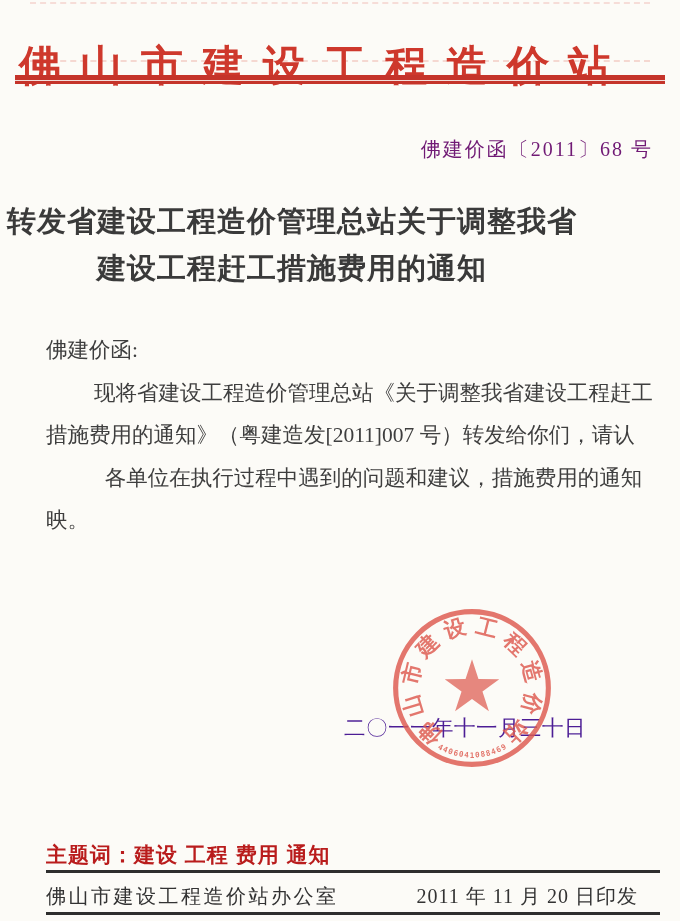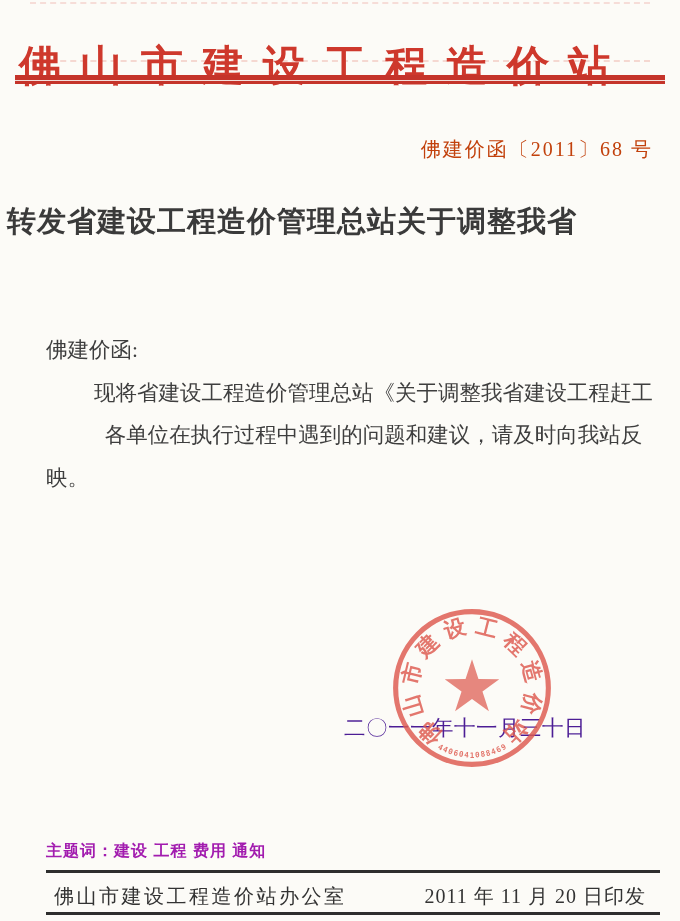--- a/index.html
+++ b/index.html
@@ -30,21 +30,21 @@
     top:2px;left:30px;width:620px;height:0;
     border-top:2px dashed rgba(222,90,78,.18);
   }
   .scan-dashes-mid{
     top:60px;left:30px;width:620px;height:0;
     border-top:2px dashed rgba(222,90,78,.22);
   }
   
   .doc-number{
     top:136px;right:27px;
-    font-size:20px;letter-spacing:2px;color:#c2410c;
+    font-size:20px;letter-spacing:2px;color:#701a75;
   }
   
   .doc-title{
     top:198px;left:0;width:584px;text-align:center;
     font-size:29px;font-weight:bold;line-height:47px;
     color:#3a3a3a;letter-spacing:1px;
   }
   
   .body-text{
     top:329px;left:46px;width:612px;
@@ -68,53 +68,55 @@
     font-family:"Liberation Serif", serif;
   }
   .seal-digit{
     font-size:7.5px;font-weight:bold;
     text-anchor:middle;dominant-baseline:central;
     font-family:"DejaVu Sans Mono", monospace;
   }
   
   .subject-line{
     top:841px;left:46px;
-    font-size:16px;font-weight:bold;color:#a21caf;
+    font-size:21px;font-weight:bold;color:#b91c1c;
     font-family:"Liberation Sans", sans-serif;
     letter-spacing:1px;
   }
   .footer-rule-1{top:870px;left:46px;width:614px;height:2.5px;background:#2e2e2e;}
   .footer-rule-2{top:912px;left:46px;width:614px;height:3px;background:#2e2e2e;}
   .footer-row{
-    top:881px;left:42px;width:614px;
+    top:881px;left:34px;width:614px;
     display:flex;justify-content:space-between;align-items:center;
     font-size:20px;color:#333;line-height:30px;
   }
   .footer-issuer{padding-left:12px;letter-spacing:2.5px;}
   .footer-printdate{padding-right:10px;letter-spacing:1px;}
 </style>
 </head>
 <body>
 
 <div class="abs scan-dashes-top"></div>
 <div class="abs scan-dashes-mid"></div>
 
 <div class="abs org-title" style="color: rgb(206, 56, 44);">佛山市建设工程造价站</div>
 <div class="abs red-rule"></div>
 
 <div class="abs doc-number">佛建价函〔2011〕68 号</div>
 
 <div class="abs doc-title">
   <div>转发省建设工程造价管理总站关于调整我省</div>
+  <div>建设工程赶工措施费用的通知</div>
 </div>
 
 <div class="abs body-text">
   <div class="body-line">佛建价函:</div>
   <div class="body-line indent">现将省建设工程造价管理总站《关于调整我省建设工程赶工</div>
-  <div class="body-line indent">各单位在执行过程中遇到的问题和建议，请及时向我站反</div>
+  <div class="body-line">措施费用的通知》（粤建造发[2011]007 号）转发给你们，请认</div>
+  <div class="body-line indent">各单位在执行过程中遇到的问题和建议，措施费用的通知</div>
   <div class="body-line">映。</div>
 </div>
 
 <div class="abs date-line">二〇一一年十一月三十日</div>
 
 <div class="abs seal-box">
   <svg id="seal-svg" width="164" height="164" viewBox="0 0 160 160">
     <circle id="seal-ring" cx="80" cy="80" r="74.5" fill="none" stroke-width="5" stroke="#de5a4f"></circle>
     <polygon id="seal-star" points="80,52 86.3,71.3 106.6,71.35 90.2,83.3 96.5,102.65 80,90.7 63.5,102.65 69.8,83.3 53.4,71.35 73.7,71.3" fill="#de5a4f" fill-opacity="0.88"></polygon>
     <g id="seal-ring-text">

